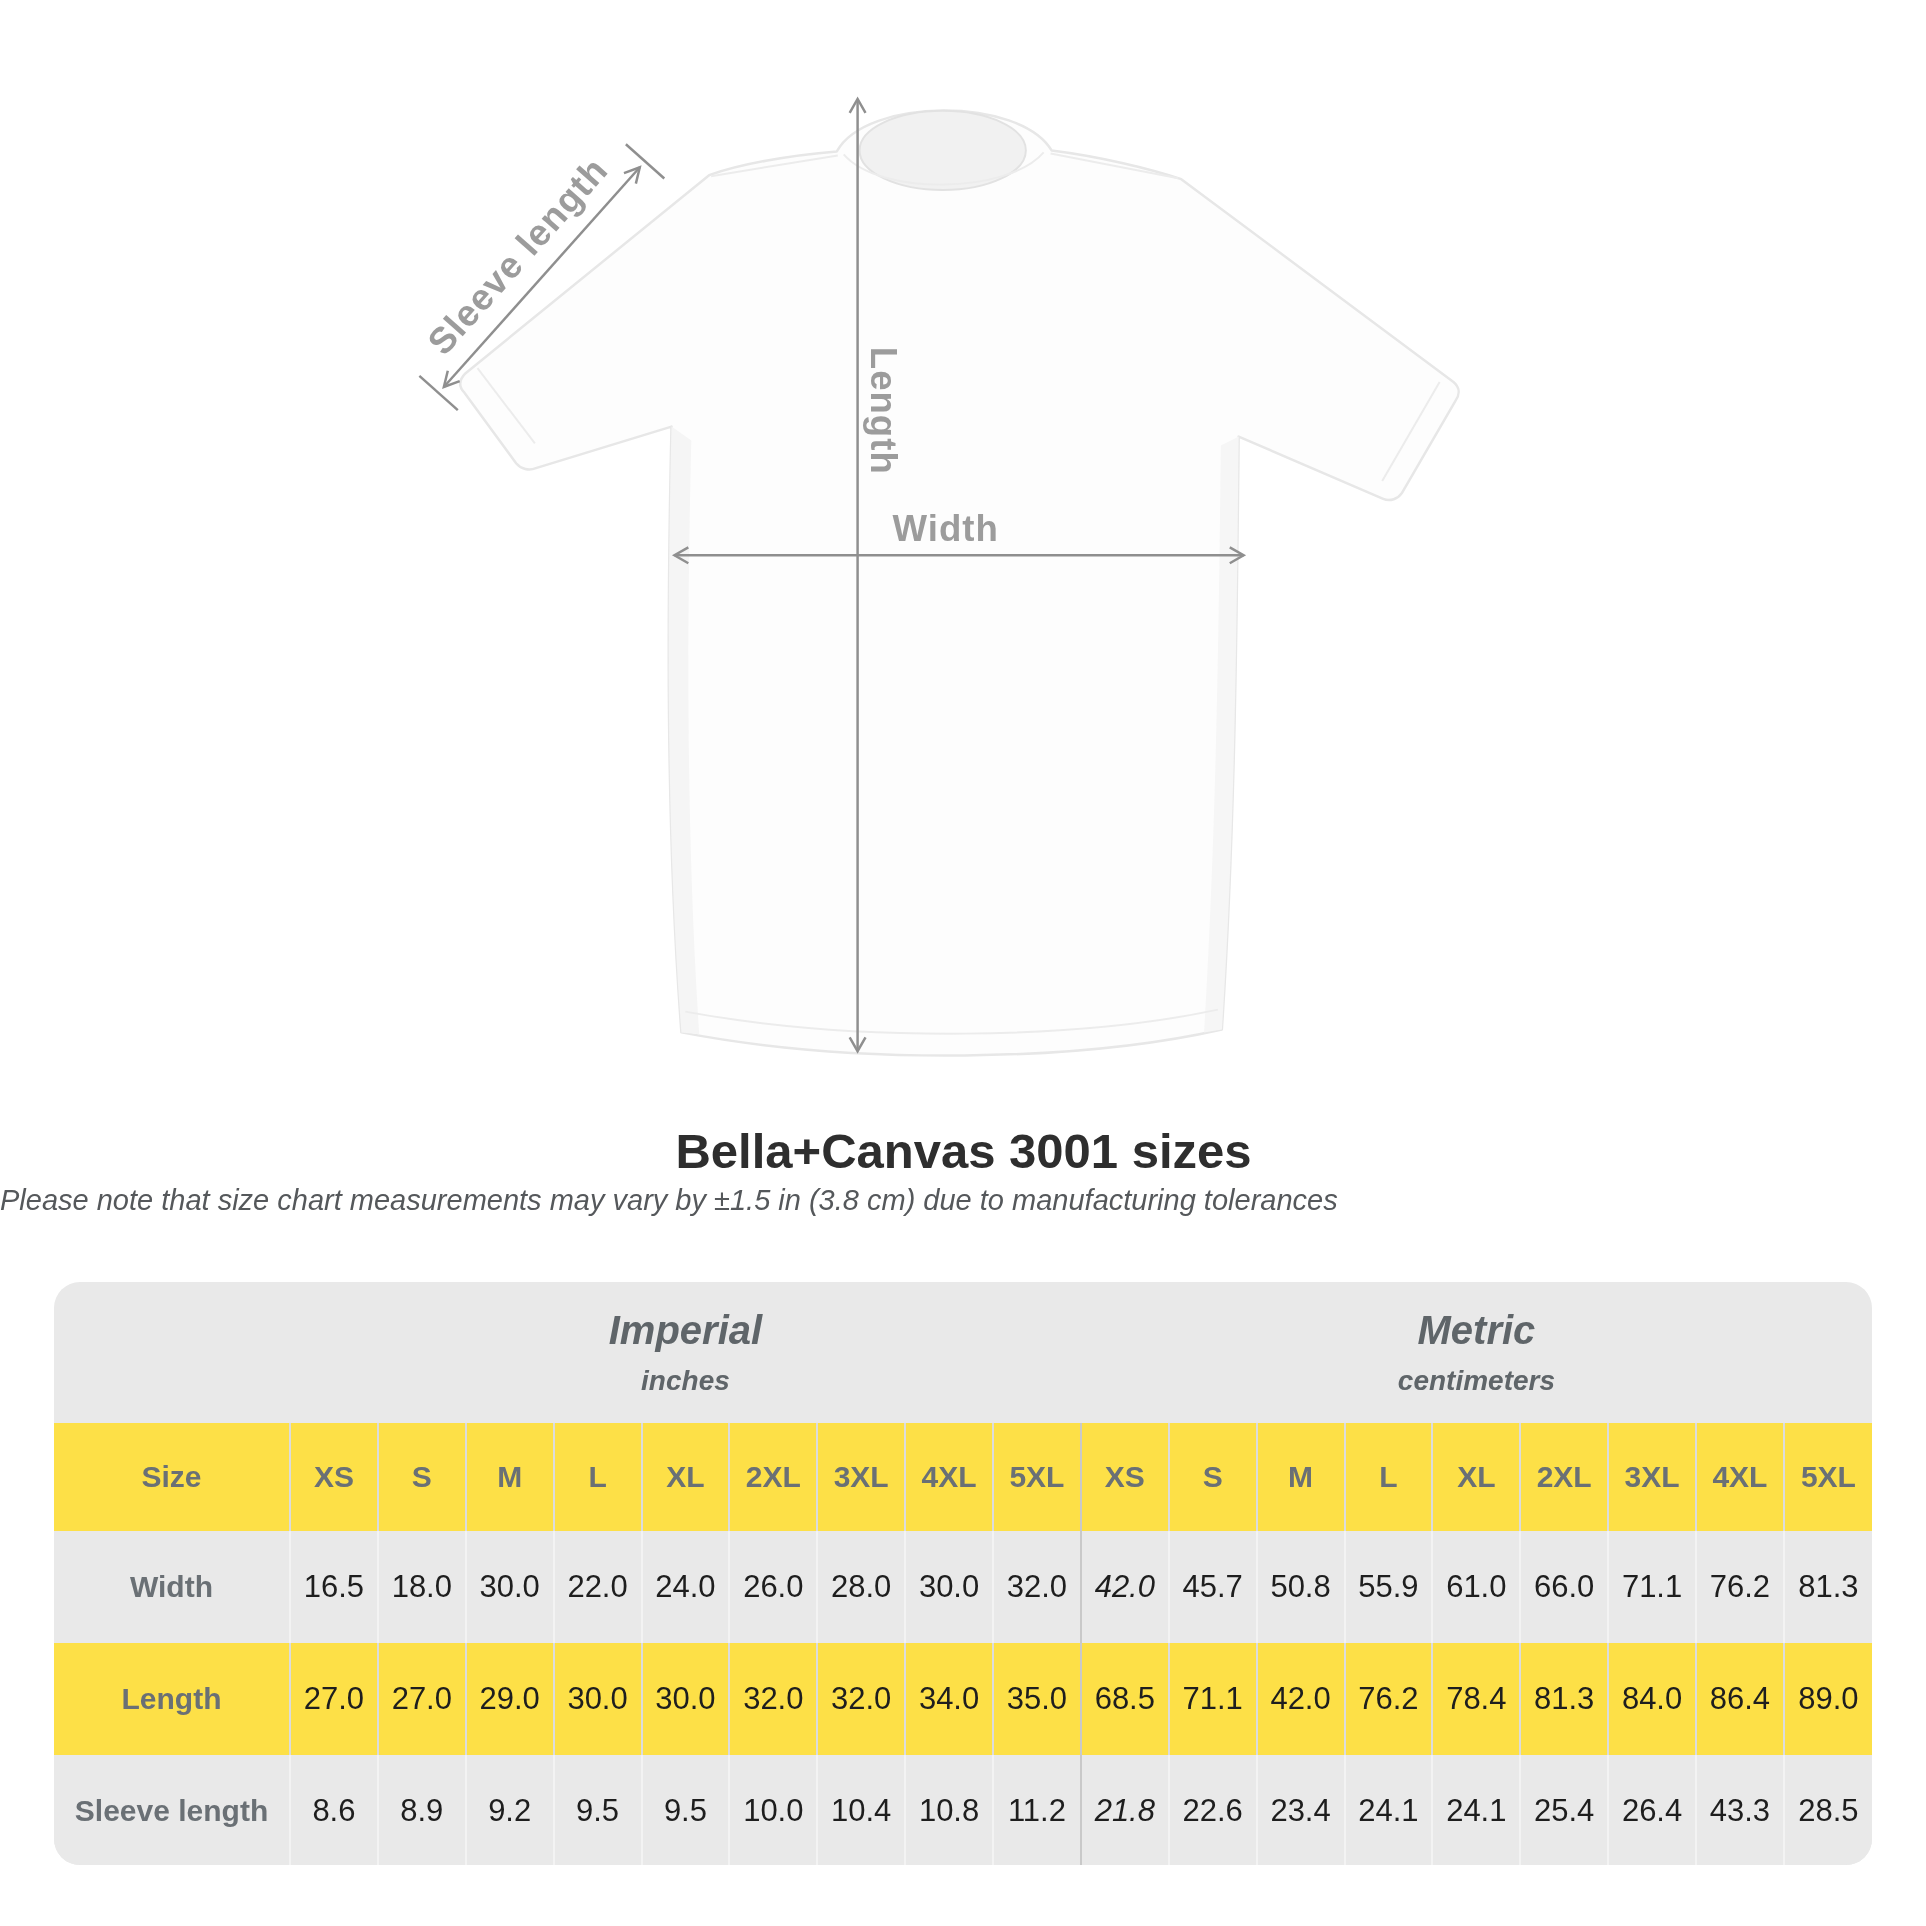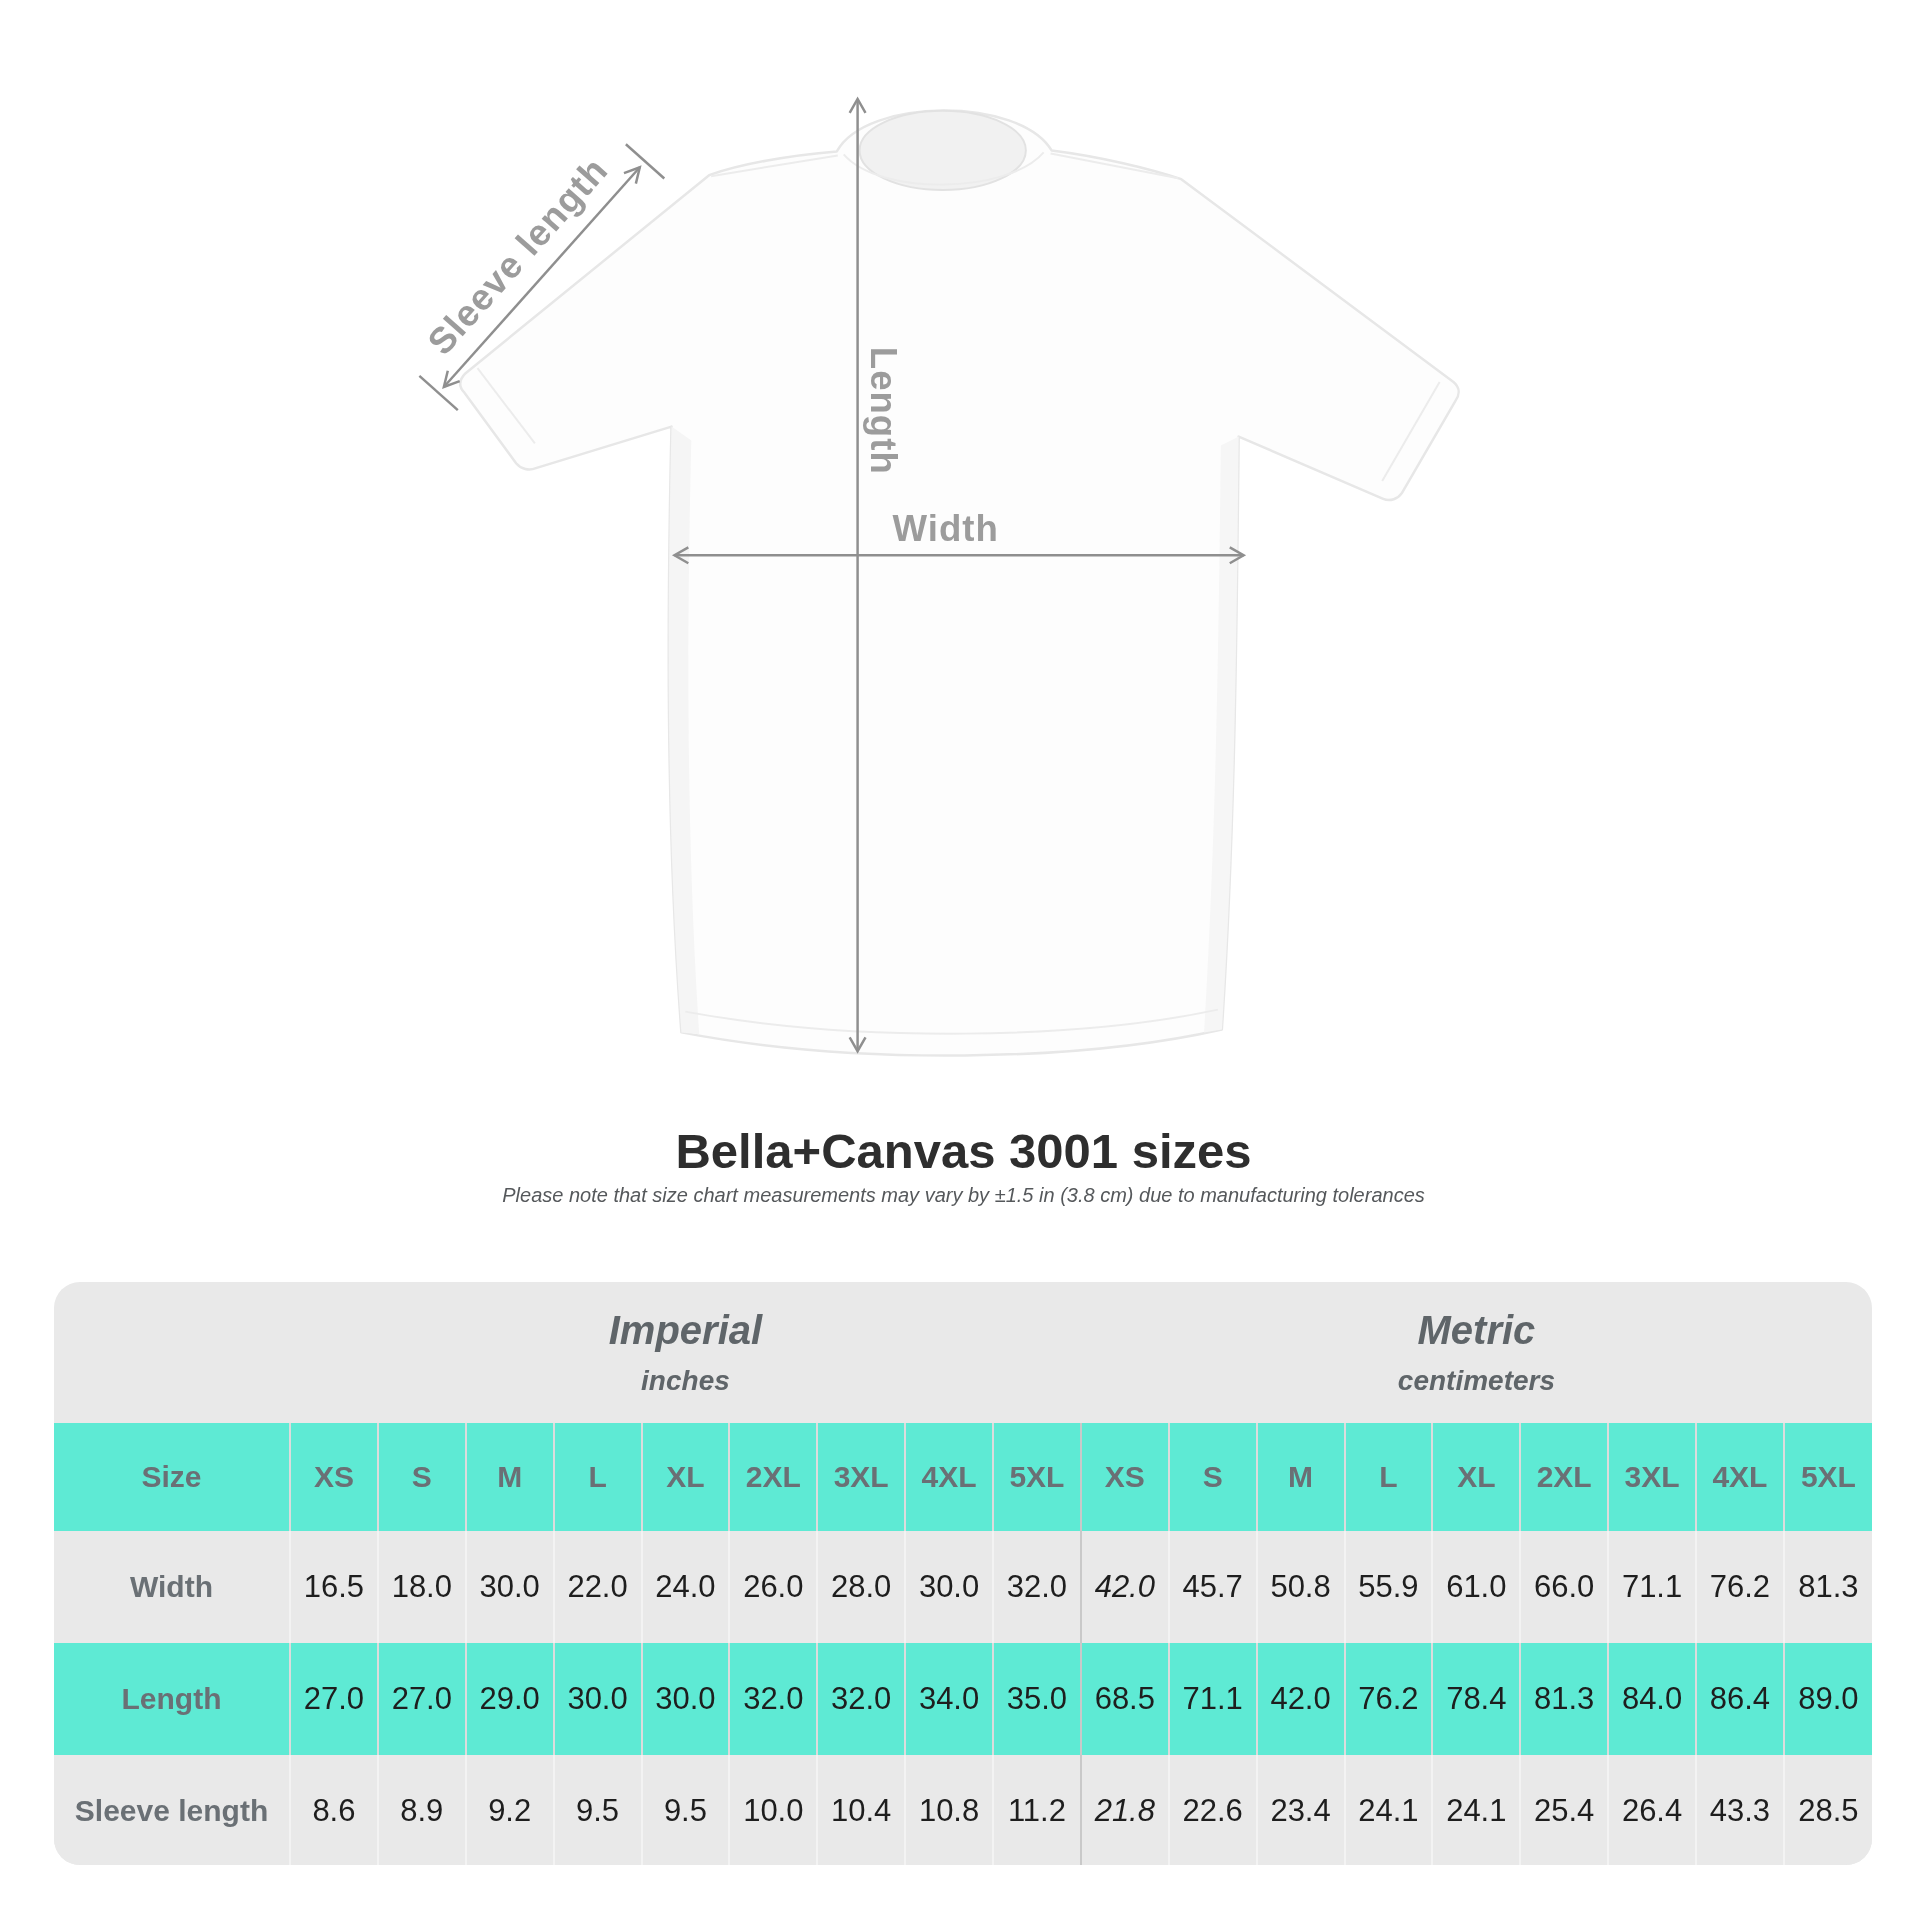--- a/index.html
+++ b/index.html
@@ -13,33 +13,33 @@
   
   #shirt-wrap{position:absolute;left:0;top:0;width:1927px;height:1168px;}
   #shirt-wrap svg{display:block;width:100%;height:100%;}
   .ann-line{stroke:#8f8f8f;stroke-width:2.5;fill:none;}
   .ann-text{fill:#9c9c9c;font-weight:bold;font-size:37px;letter-spacing:1px;}
   .seam{stroke:#ececec;stroke-width:2;fill:none;}
 
   
   #title{position:absolute;top:1123px;left:0;width:100%;text-align:center;
     font-size:49px;font-weight:bold;color:#2e2e2e;margin:0;}
-  #subtitle{position:absolute;top:1184px;left:0;width:100%;text-align:center;
-    font-size:20px;font-style:italic;color:#55585b;margin:0;}
+  #subtitle{position:absolute;top:1184px;left:0;width:100%;text-align:left;
+    font-size:29px;font-style:italic;color:#55585b;margin:0;}
 
   
   .panel{position:absolute;left:54px;top:1282px;width:1818px;height:583px;
     background:#e9e9e9;border-radius:26px;overflow:hidden;}
   table{width:100%;height:100%;border-collapse:collapse;table-layout:fixed;}
   col.c-label{width:236px;}
   th,td{text-align:center;vertical-align:middle;padding:0;}
   tr.group-row{height:141px;}
   tr.head-row{height:108px;}
   tr.data-row{height:112px;}
-  tr.white{background:#5eead4;}
+  tr.white{background:#fde047;}
   tr.shade{background:#e9e9e9;}
   .sep{border-left:2px solid #dcdcdc;}
   tr.shade .sep{border-left-color:#f3f3f3;}
   .sep-strong{border-left:2px solid #c9c9c9;}
   tr.shade .sep-strong{border-left-color:#c9c9c9;font-style:italic;}
   .g-title{font-size:40px;font-weight:bold;font-style:italic;color:#5f6569;}
   .g-sub{font-size:28px;font-style:italic;color:#5f6569;margin-top:12px;}
   .head-row th{font-size:30px;font-weight:bold;color:#6a7075;}
   .row-label{font-size:30px;font-weight:bold;color:#6a7075;}
   .value-cell{font-size:31px;font-weight:400;color:#1e1e1e;}

